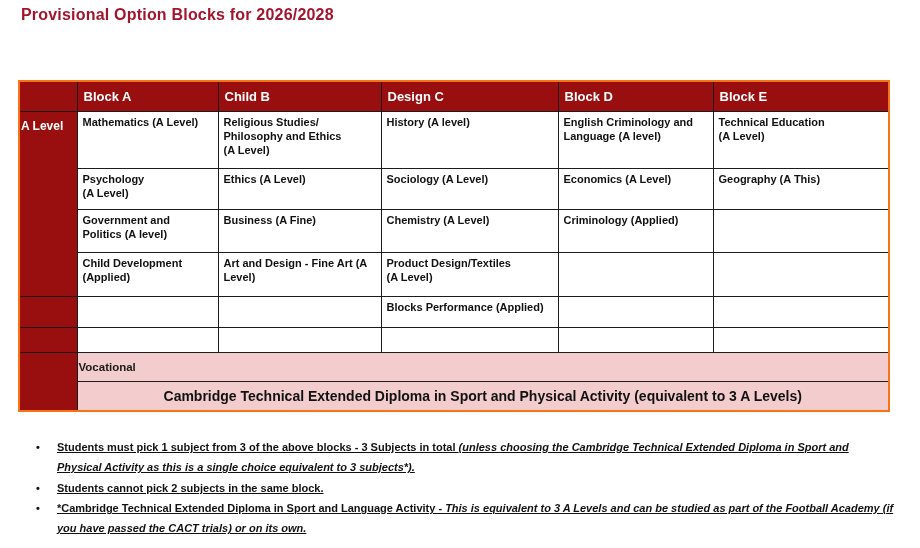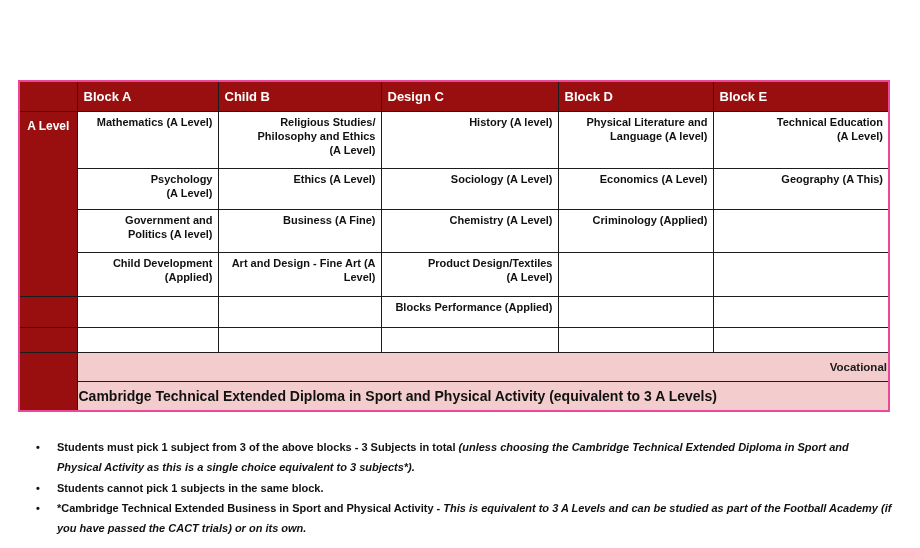--- a/index.html
+++ b/index.html
@@ -20,64 +20,64 @@
     color: #A3152D;
     letter-spacing: 0.2px;
   }
   table.blocks {
     position: absolute;
     left: 18px;
     top: 80px;
     width: 870px;
     border-collapse: collapse;
     table-layout: fixed;
-    border: 2px solid #ec4899;
+    border: 2px solid #f97316;
   }
   table.blocks td {
     border: 1px solid #1c1c1c;
     overflow: hidden;
   }
   .red { background: #990F0F; }
   tr.hdr td {
     background: #990F0F;
     color: #ffffff;
     font-weight: bold;
     font-size: 13px;
     padding: 4px 6px;
     vertical-align: middle;
   }
   td.rowlabel {
     color: #ffffff;
     font-weight: bold;
     font-size: 12px;
-    text-align: center;
     vertical-align: top;
     padding-top: 7px;
   }
   td.cell {
     background: #ffffff;
     font-size: 11px;
     font-weight: bold;
     color: #111111;
     vertical-align: top;
-    text-align: right;
+    text-align: left;
     padding: 3px 5px;
     white-space: pre-line;
     line-height: 1.3;
   }
   td.voc {
     background: #F3CDCD;
-    text-align: right;
+    text-align: left;
     vertical-align: middle;
     font-weight: bold;
     font-size: 11.5px;
     color: #1a1a1a;
   }
   td.camb {
     background: #F3CDCD;
+    text-align: center;
     vertical-align: middle;
     font-weight: bold;
     font-size: 14px;
     color: #111111;
   }
   .notes {
     position: absolute;
     left: 36px;
     top: 437px;
     width: 858px;
@@ -87,28 +87,29 @@
     font-size: 11px;
     font-weight: bold;
     color: #111111;
     line-height: 1.85;
   }
   .note .dot {
     flex: none;
     width: 21px;
     font-size: 11px;
   }
-  .note-text { flex: 1; }
+  .note-text { flex: 1; text-decoration: underline; }
   .note-text i { font-style: italic; }
 </style>
 </head>
 <body>
 
 <div class="page">
 
+  <div class="title">Provisional Option Blocks for 2026/2028</div>
 
   <table class="blocks">
     <colgroup>
       <col style="width:58px">
       <col style="width:141px">
       <col style="width:163px">
       <col style="width:177px">
       <col style="width:155px">
       <col style="width:176px">
     </colgroup>
@@ -121,21 +122,21 @@
         <td>Block D</td>
         <td>Block E</td>
       </tr>
       <tr style="height:57px">
         <td class="red rowlabel" rowspan="4">A Level</td>
         <td class="cell">Mathematics (A Level)</td>
         <td class="cell">Religious Studies/
 Philosophy and Ethics
 (A Level)</td>
         <td class="cell">History (A level)</td>
-        <td class="cell">Physical Literature and
+        <td class="cell">English Criminology and
 Language (A level)</td>
         <td class="cell">Technical Education
 (A Level)</td>
       </tr>
       <tr style="height:41px">
         <td class="cell">Psychology
 (A Level)</td>
         <td class="cell">Ethics (A Level)</td>
         <td class="cell">Sociology (A Level)</td>
         <td class="cell">Economics (A Level)</td>
@@ -185,21 +186,21 @@
     </tbody>
   </table>
 
   <div class="notes">
     <div class="note">
       <span class="dot">•</span>
       <span class="note-text"><span>Students must pick 1 subject from 3 of the above blocks - 3 Subjects in total </span><i>(unless choosing the Cambridge Technical Extended Diploma in Sport and Physical Activity as this is a single choice equivalent to 3 subjects*).</i></span>
     </div>
     <div class="note">
       <span class="dot">•</span>
-      <span class="note-text"><span>Students cannot pick 1 subjects in the same block.</span><i></i></span>
+      <span class="note-text"><span>Students cannot pick 2 subjects in the same block.</span><i></i></span>
     </div>
     <div class="note">
       <span class="dot">•</span>
-      <span class="note-text"><span>*Cambridge Technical Extended Business in Sport and Physical Activity - </span><i>This is equivalent to 3 A Levels and can be studied as part of the Football Academy (if you have passed the CACT trials) or on its own.</i></span>
+      <span class="note-text"><span>*Cambridge Technical Extended Diploma in Sport and Language Activity - </span><i>This is equivalent to 3 A Levels and can be studied as part of the Football Academy (if you have passed the CACT trials) or on its own.</i></span>
     </div>
   </div>
 
 </div>
 
 </body></html>

